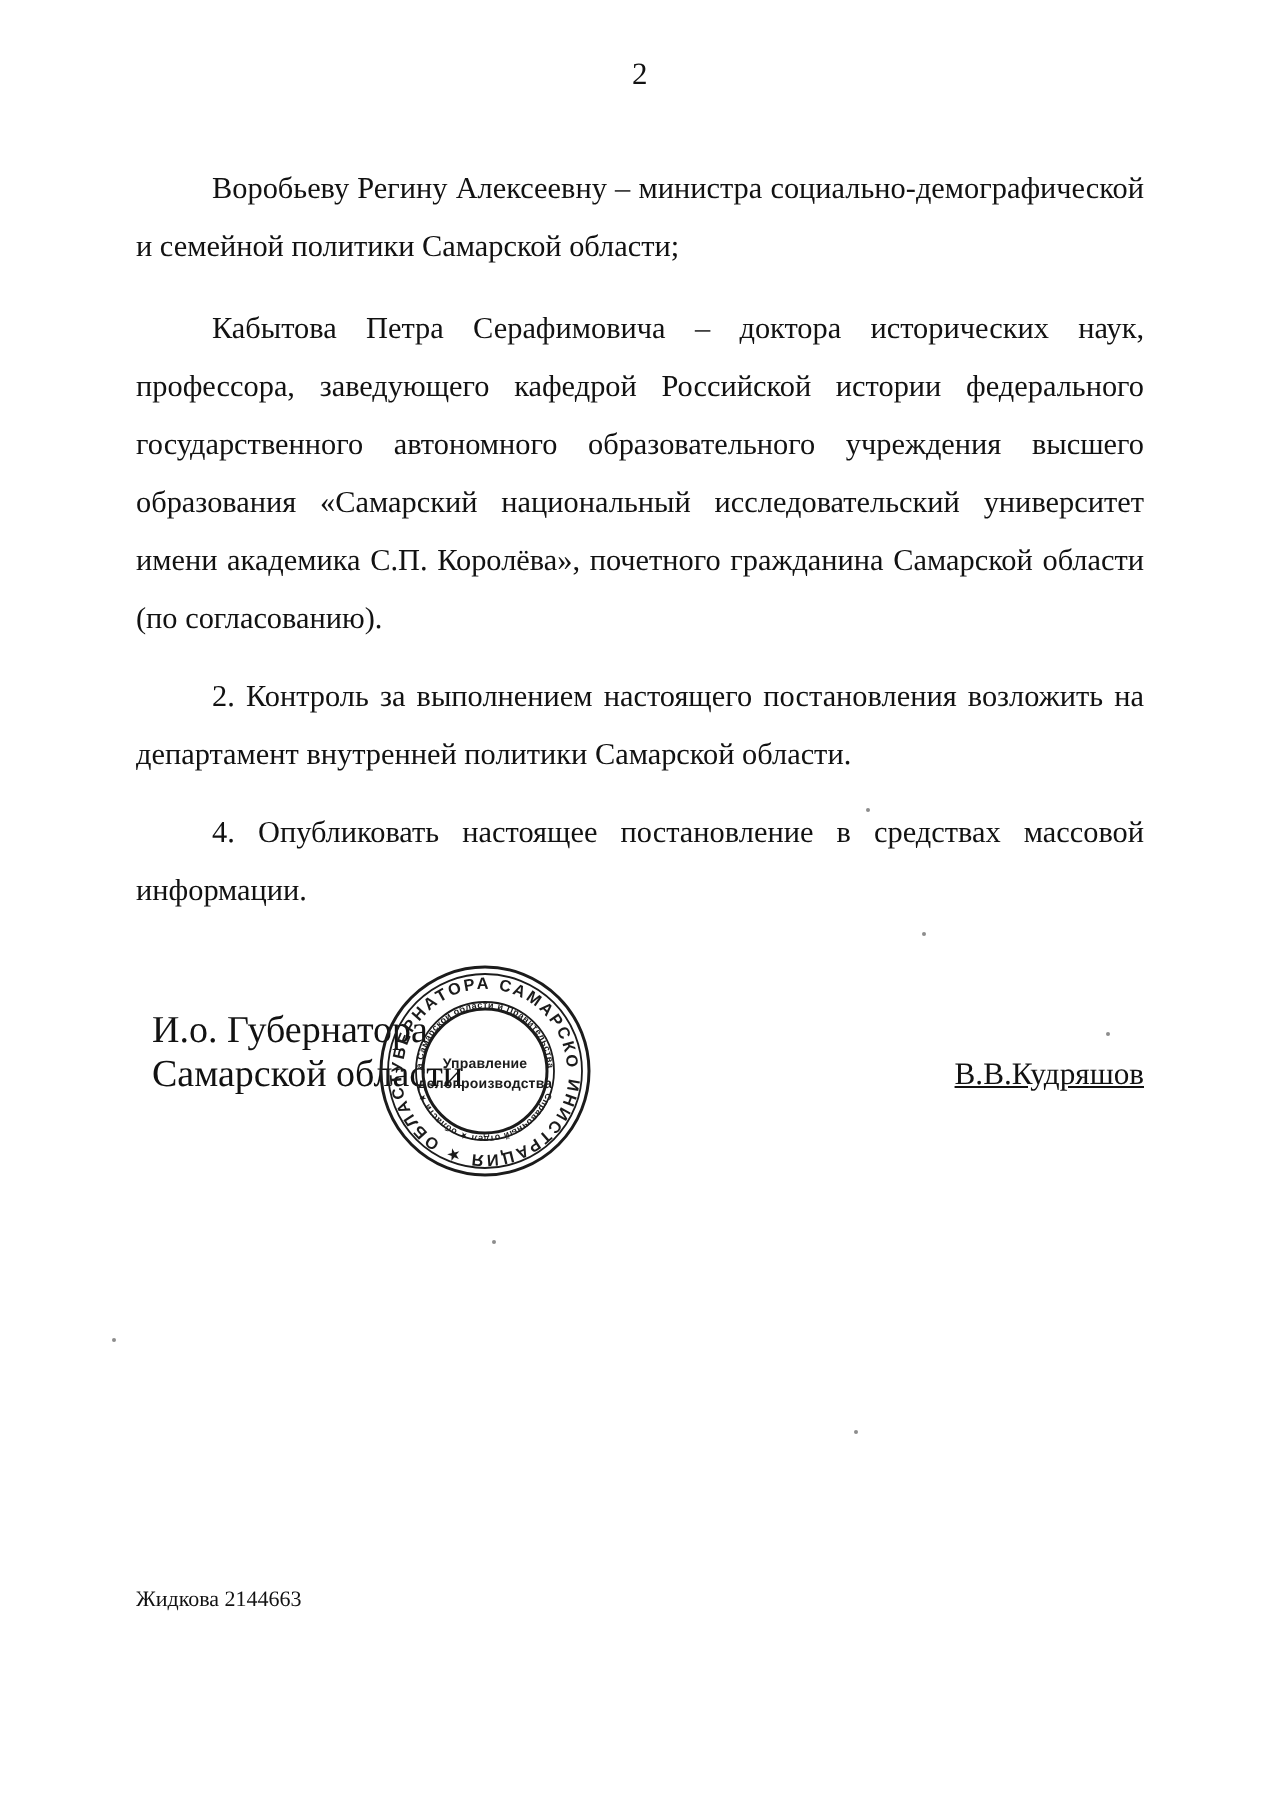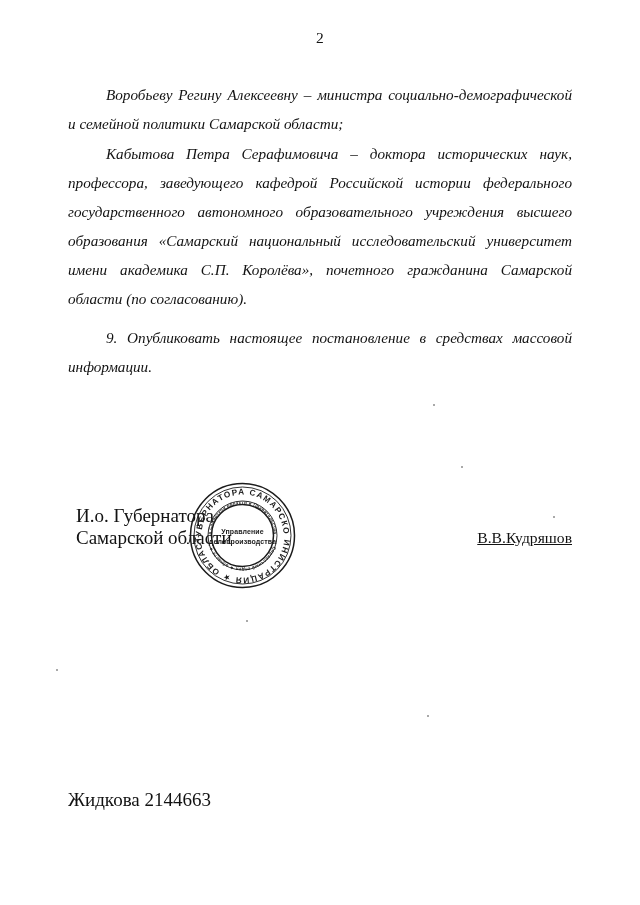--- a/index.html
+++ b/index.html
@@ -38,24 +38,23 @@
     width: 504px;
   }
   .para {
     margin: 0;
     text-align: justify;
     text-justify: inter-word;
     text-indent: 38px;
     font-size: 15.2px;
     line-height: 29px;
     hyphens: manual;
-    font-style: italic;
   }
   .para + .para {
-    margin-top: 1px;
+    margin-top: 12px;
   }
   .para.gap-before {
     margin-top: 10px;
   }
 
   
   .signature {
     position: absolute;
     left: 68px;
     top: 505px;
@@ -116,21 +115,21 @@
     font-size: 7px;
     letter-spacing: 0.1px;
     text-anchor: middle;
   }
 
   
   .footer-note {
     position: absolute;
     left: 68px;
     top: 790px;
-    font-size: 19px;
+    font-size: 11px;
     line-height: 20px;
     white-space: nowrap;
   }
 
   
   .speck {
     position: absolute;
     background: #8d8d8d;
     width: 2px;
     height: 2px;
@@ -140,21 +139,22 @@
 </head>
 <body>
 
 <div class="page">
 
   <div class="page-number">2</div>
 
   <div class="body-block">
     <p class="para">Воробьеву Регину Алексеевну – министра социально-демографической и семейной политики Самарской области;</p>
     <p class="para">Кабытова Петра Серафимовича – доктора исторических наук, профессора, заведующего кафедрой Российской истории федерального государственного автономного образовательного учреждения высшего образования «Самарский национальный исследовательский университет имени академика С.П. Королёва», почетного  гражданина Самарской области (по согласованию).</p>
-    <p class="para gap-before">9. Опубликовать настоящее постановление в средствах массовой информации.</p>
+    <p class="para gap-before">2. Контроль за выполнением настоящего постановления возложить на департамент внутренней политики Самарской области.</p>
+    <p class="para gap-before">4. Опубликовать настоящее постановление в средствах массовой информации.</p>
   </div>
 
   <div class="signature">
     <div class="sig-left">И.о. Губернатора
 Самарской области</div>
     <div class="sig-right">В.В.Кудряшов</div>
   </div>
 
   <div class="stamp">
     <svg viewBox="0 0 107 107" role="img" aria-label="official seal">

